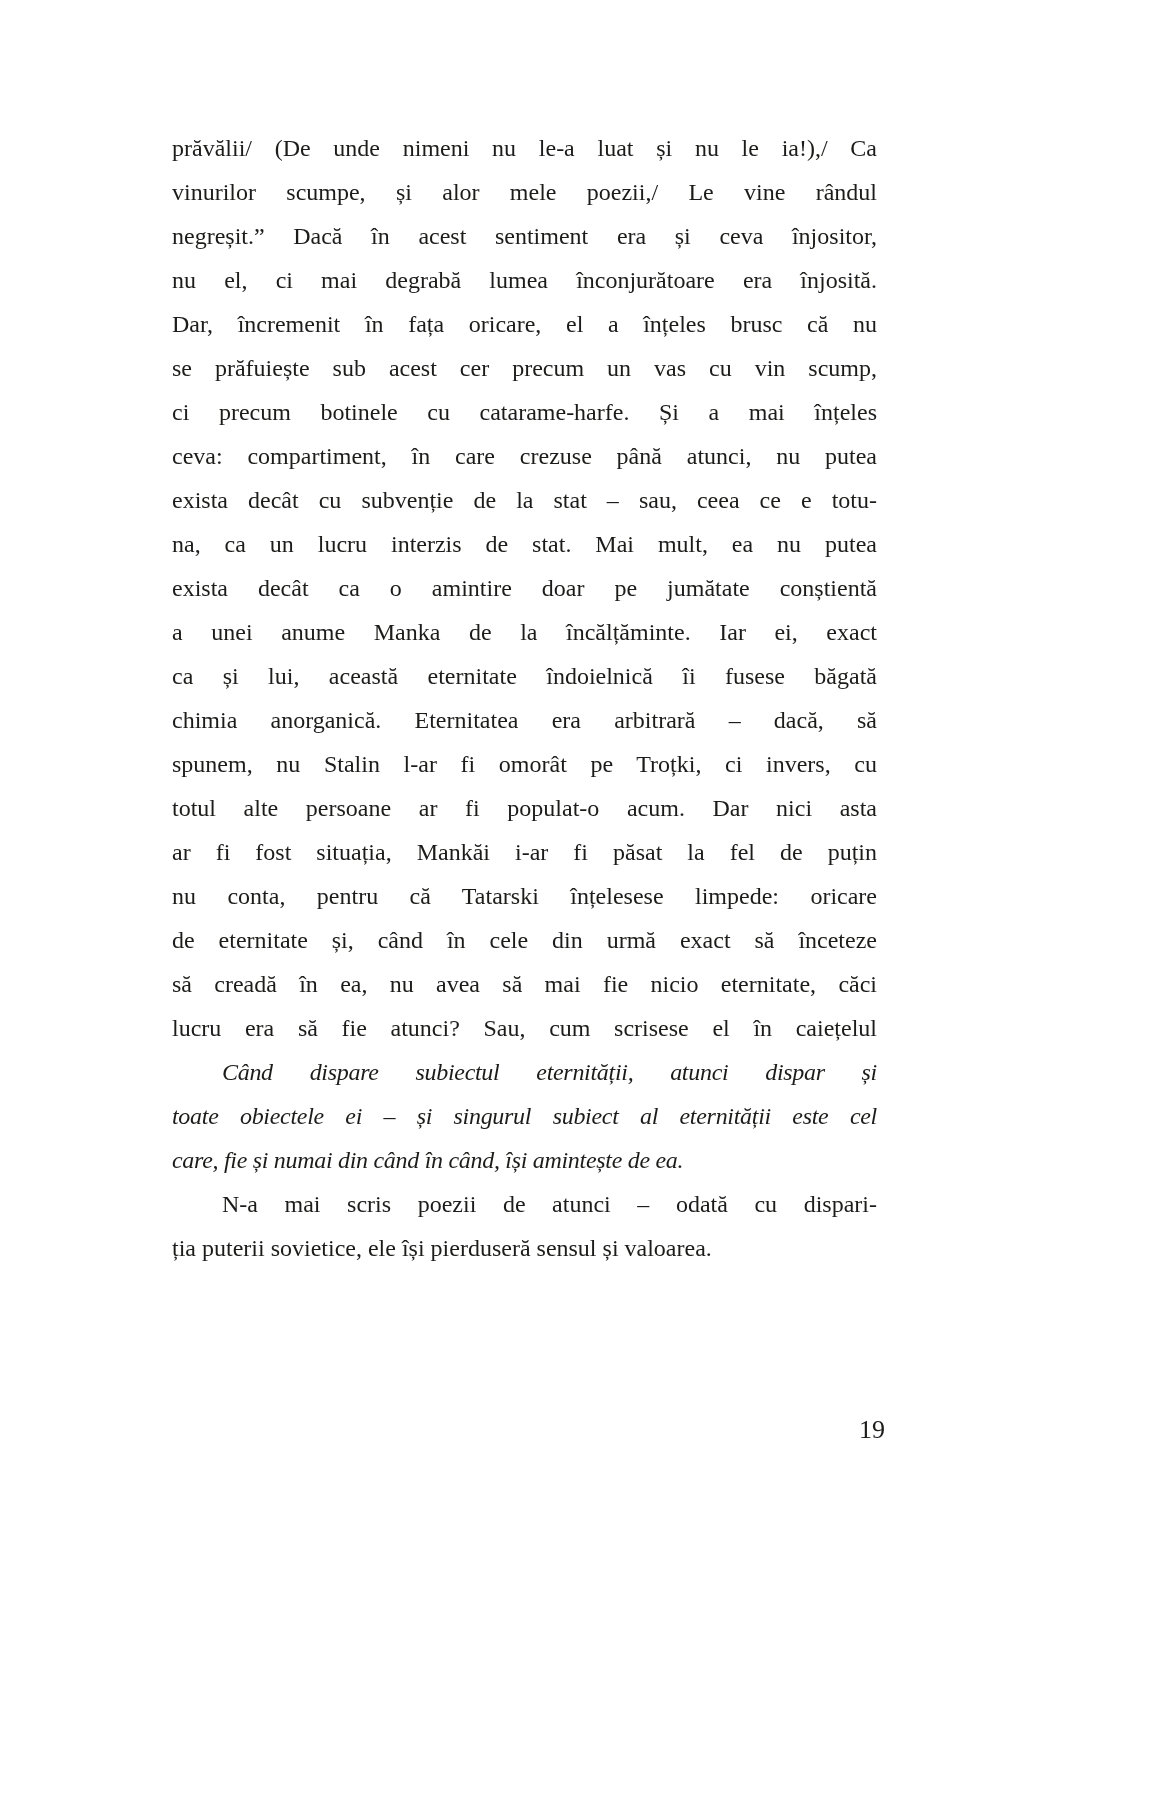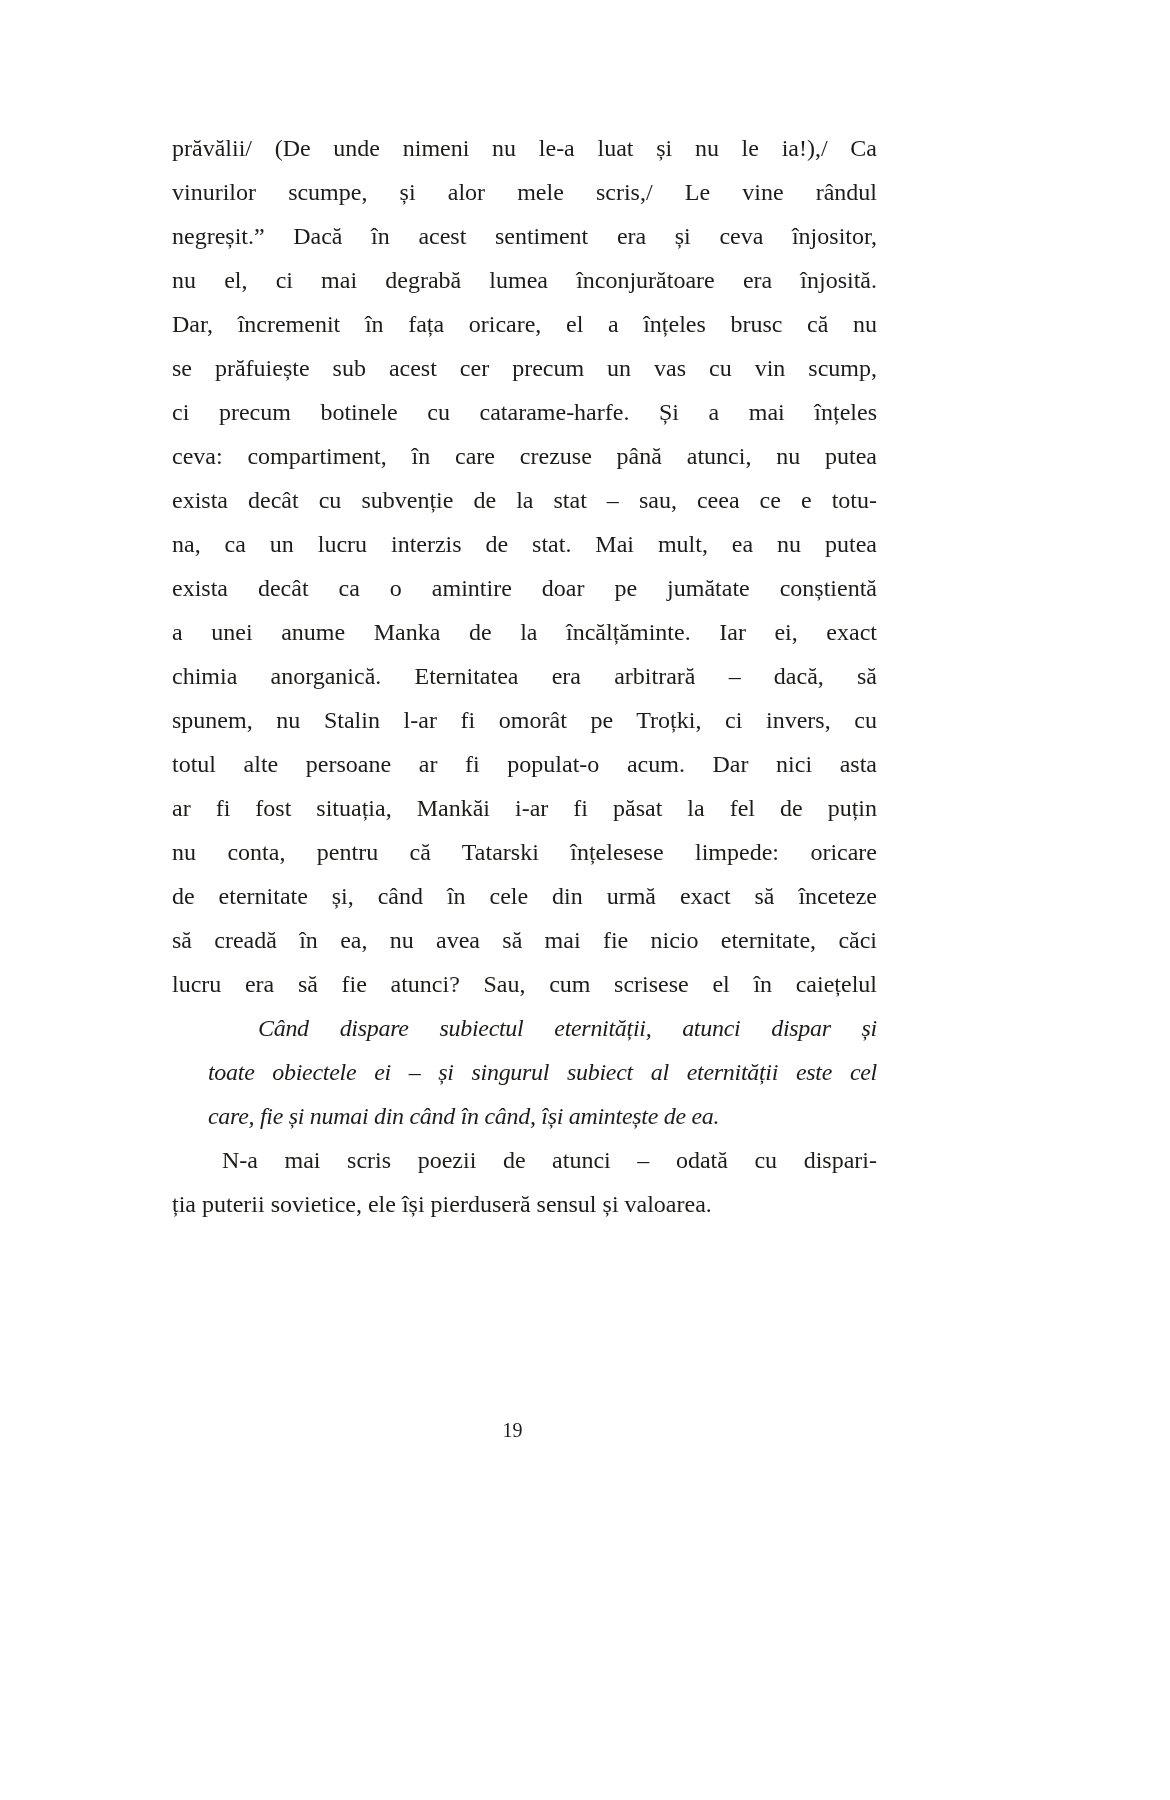--- a/index.html
+++ b/index.html
@@ -26,49 +26,49 @@
     line-height:44px;
     text-align:justify;
     text-align-last:justify;
     white-space:normal;
   }
   .line.last{text-align-last:left}
   .line.indent{text-indent:50px}
   .para.italic .line{
     font-style:italic;
     letter-spacing:-0.3px;
-    margin-left:36px;
   }
   .page-number{
     position:absolute;
-    left:160px;top:1408px;
+    left:180px;top:1408px;
     width:705px;
-    text-align:center;
-    font-size:20px;
+    text-align:right;
+    font-size:26px;
     line-height:44px;
   }
 </style>
 </head>
 <body>
 
 <div class="book-page">
   <div class="text-block">
       <div class="para">
         <div class="line">prăvălii/ (De unde nimeni nu le-a luat și nu le ia!),/ Ca</div>
-        <div class="line">vinurilor scumpe, și alor mele scris,/ Le vine rândul</div>
+        <div class="line">vinurilor scumpe, și alor mele poezii,/ Le vine rândul</div>
         <div class="line">negreșit.” Dacă în acest sentiment era și ceva înjositor,</div>
         <div class="line">nu el, ci mai degrabă lumea înconjurătoare era înjosită.</div>
         <div class="line">Dar, încremenit în fața oricare, el a înțeles brusc că nu</div>
         <div class="line">se prăfuiește sub acest cer precum un vas cu vin scump,</div>
         <div class="line">ci precum botinele cu catarame-harfe. Și a mai înțeles</div>
         <div class="line">ceva: compartiment, în care crezuse până atunci, nu putea</div>
         <div class="line">exista decât cu subvenție de la stat – sau, ceea ce e totu-</div>
         <div class="line">na, ca un lucru interzis de stat. Mai mult, ea nu putea</div>
         <div class="line">exista decât ca o amintire doar pe jumătate conștientă</div>
         <div class="line">a unei anume Manka de la încălțăminte. Iar ei, exact</div>
+        <div class="line">ca și lui, această eternitate îndoielnică îi fusese băgată</div>
         <div class="line">chimia anorganică. Eternitatea era arbitrară – dacă, să</div>
         <div class="line">spunem, nu Stalin l-ar fi omorât pe Troțki, ci invers, cu</div>
         <div class="line">totul alte persoane ar fi populat-o acum. Dar nici asta</div>
         <div class="line">ar fi fost situația, Mankăi i-ar fi păsat la fel de puțin</div>
         <div class="line">nu conta, pentru că Tatarski înțelesese limpede: oricare</div>
         <div class="line">de eternitate și, când în cele din urmă exact să înceteze</div>
         <div class="line">să creadă în ea, nu avea să mai fie nicio eternitate, căci</div>
         <div class="line">lucru era să fie atunci? Sau, cum scrisese el în caiețelul</div>
       </div>
       <div class="para italic">

